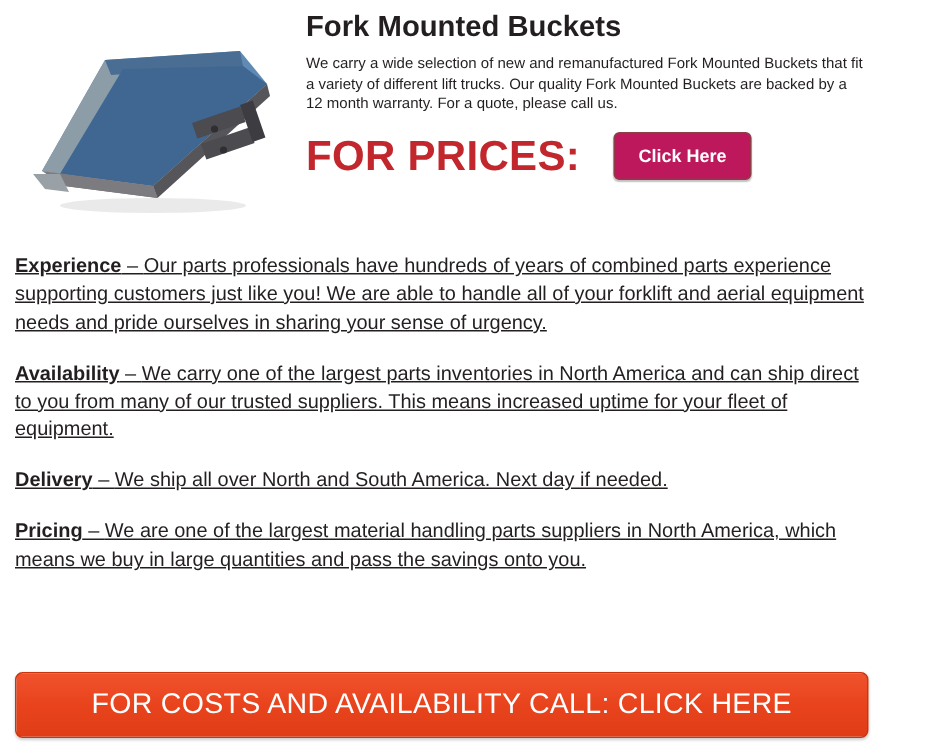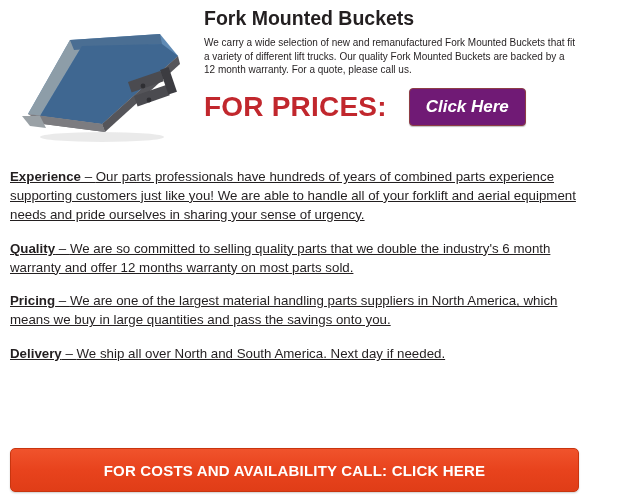--- a/index.html
+++ b/index.html
@@ -61,31 +61,30 @@
   .for-prices {
     color: #c1272d;
     font-size: 28px;
     font-weight: bold;
     letter-spacing: 0.2px;
     margin-right: 22px;
     white-space: nowrap;
   }
   .click-here-btn {
     display: inline-block;
-    background: #701a75;
+    background: #be185d;
     color: #ffffff;
-    font-size: 17px;
+    font-size: 12px;
     font-weight: bold;
     padding: 8px 16px;
     border: 1px solid #8d3d45;
     border-radius: 4px;
     text-align: center;
     cursor: pointer;
     box-shadow: 0 1px 1px rgba(0,0,0,0.25);
-    font-style: italic;
   }
 
   
   .body-list {
     padding: 0 10px;
     margin-top: 14px;
   }
   .para {
     font-size: 13.3px;
     line-height: 1.42;
@@ -101,22 +100,22 @@
   .cta {
     position: absolute;
     left: 10px;
     right: 8px;
     bottom: 12px;
     height: 42px;
     background: linear-gradient(to bottom, #f0532c 0%, #e8431d 50%, #e03d17 100%);
     border: 1px solid #c8350f;
     border-radius: 5px;
     color: #ffffff;
-    font-size: 15px;
-    font-weight: bold;
+    font-size: 19px;
+    font-weight: normal;
     display: flex;
     align-items: center;
     justify-content: center;
     letter-spacing: 0.2px;
     cursor: pointer;
     box-shadow: 0 1px 2px rgba(0,0,0,0.2);
   }
 </style>
 </head>
 <body>
@@ -159,30 +158,30 @@
       </div>
     </div>
   </div>
 
   <div class="body-list">
 
     <p class="para">
       <b>Experience</b><span> – </span><span>Our parts professionals have hundreds of years of combined parts experience supporting customers just like you!  We are able to handle all of your forklift and aerial equipment needs and pride ourselves in sharing your sense of urgency.</span>
     </p>
 
+    <p class="para">
+      <b>Availability</b><span> – </span><span>We carry one of the largest parts inventories in North America and can ship direct to you from many of our trusted suppliers.  This means increased uptime for your fleet of equipment.</span>
+    </p>
+
 
     <p class="para">
-      <b>Quality</b><span> – </span><span>We are so committed to selling quality parts that we double the industry's 6 month warranty and offer 12 months warranty on most parts sold.</span>
+      <b>Delivery</b><span> – </span><span>We ship all over North and South America.  Next day if needed.</span>
     </p>
 
     <p class="para">
       <b>Pricing</b><span> – </span><span>We are one of the largest material handling parts suppliers in North America, which means we buy in large quantities and pass the savings onto you.</span>
-    </p>
-
-    <p class="para">
-      <b>Delivery</b><span> – </span><span>We ship all over North and South America.  Next day if needed.</span>
     </p>
 
   </div>
 
   <div class="cta">FOR COSTS AND AVAILABILITY CALL: CLICK HERE</div>
 
 </div>
 
 </body></html>

